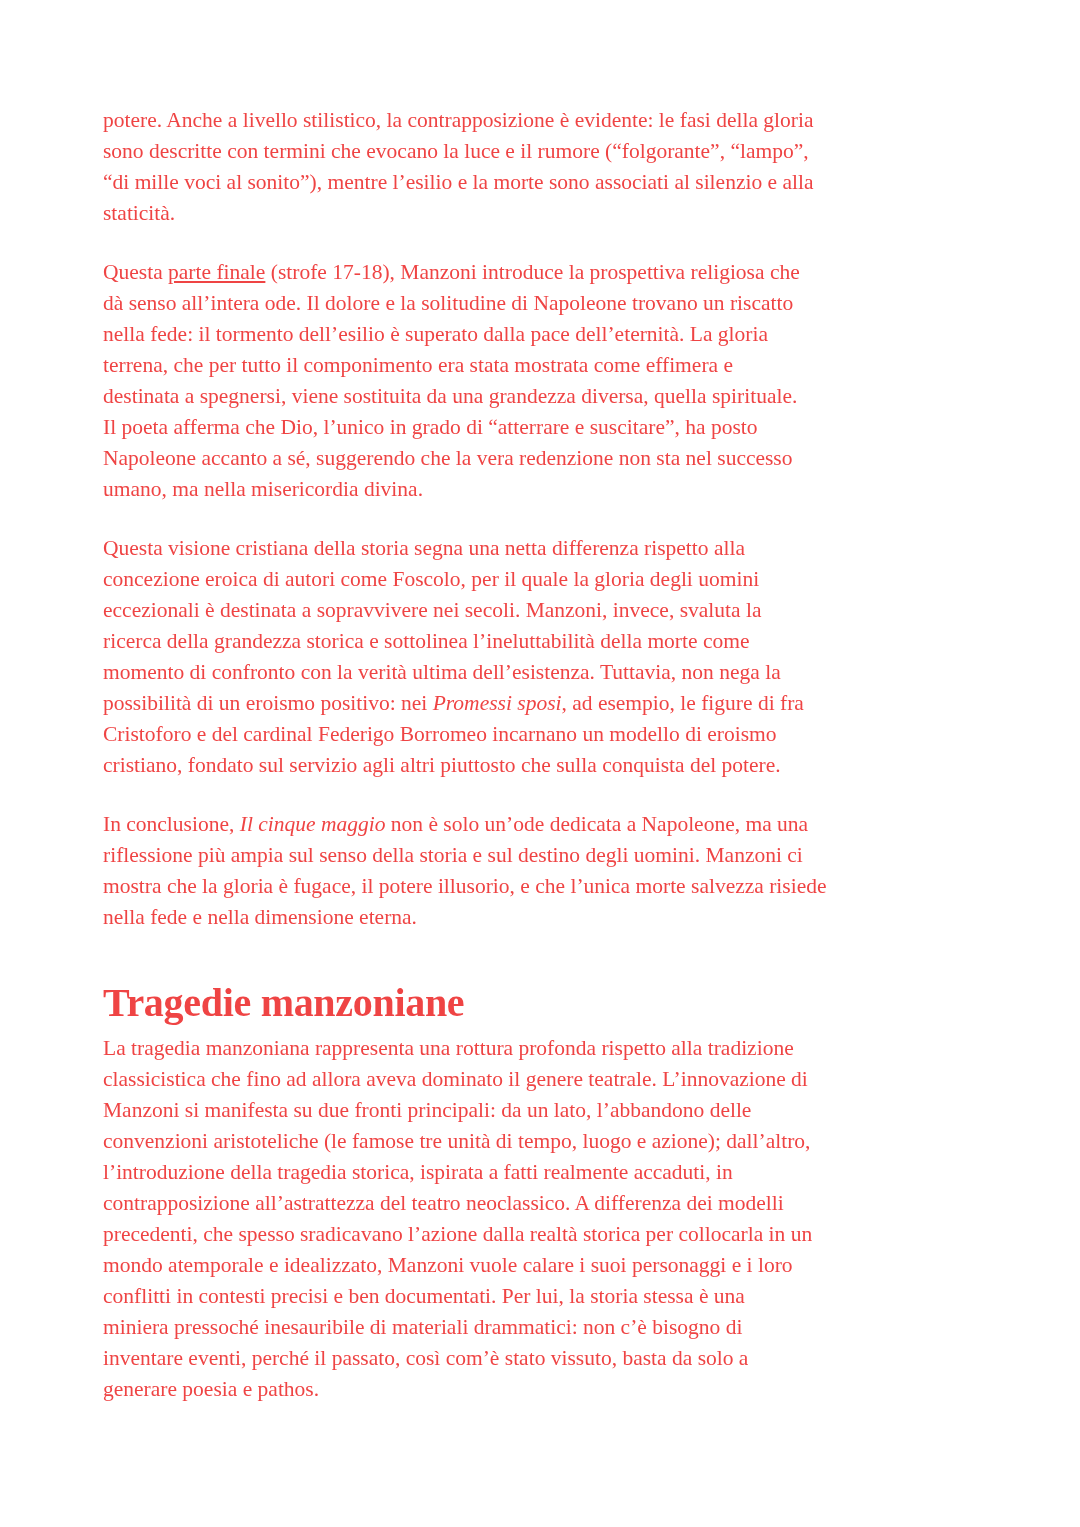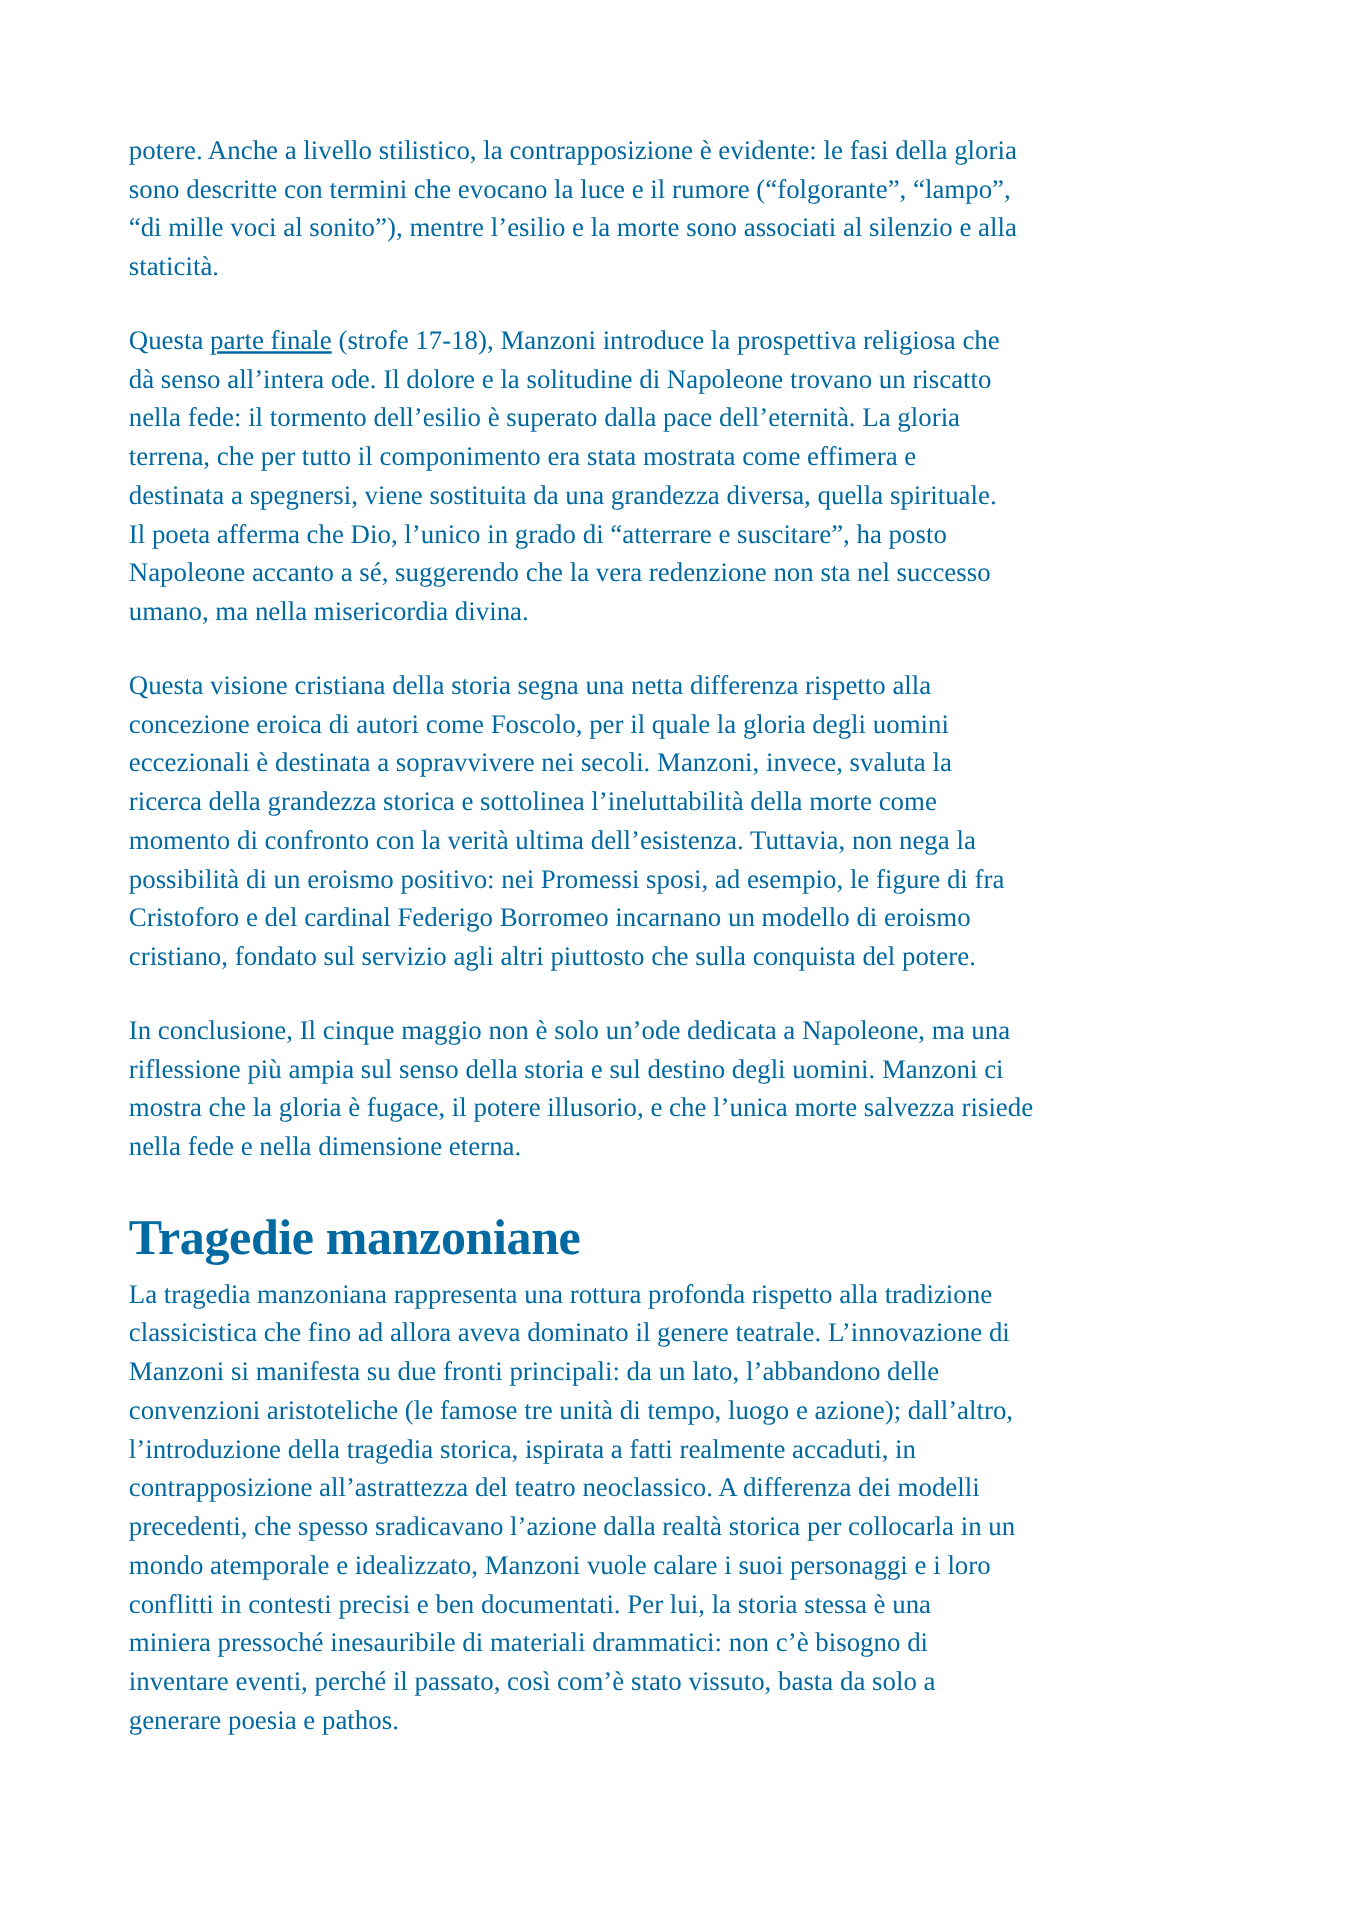--- a/index.html
+++ b/index.html
@@ -15,38 +15,38 @@
     overflow: hidden;
   }
   .content {
     position: absolute;
     left: 103px;
     top: 105px;
     width: 905px;
     font-family: "Liberation Serif", "DejaVu Serif", serif;
     font-size: 21.5px;
     line-height: 31px;
-    color: #0369a1;
+    color: #ef4444;
     white-space: pre-wrap;
   }
   .para {
     margin: 0 0 28px 0;
     white-space: pre-wrap;
   }
   .heading {
-    margin: 35px 0 8px 0;
+    margin: 48px 0 8px 0;
     font-size: 40px;
     line-height: 44px;
     font-weight: bold;
     letter-spacing: -0.3px;
     white-space: pre-wrap;
   }
   .run { }
   .run-bold { font-weight: normal; }
-  .run-italic { }
+  .run-italic { font-style: italic; }
   .run-underline { text-decoration: underline; text-underline-offset: 2px; }
 </style>
 </head>
 <body>
 
 <div class="page">
   <div class="content" id="document-content"><p class="para"><span class="run">potere. Anche a livello stilistico, la contrapposizione è evidente: le fasi della gloria
 sono descritte con termini che evocano la luce e il rumore (“folgorante”, “lampo”,
 “di mille voci al sonito”), mentre l’esilio e la morte sono associati al silenzio e alla
 staticità.</span></p><p class="para"><span class="run">Questa </span><span class="run run-underline">parte finale</span><span class="run"> (strofe 17-18), Manzoni introduce la </span><span class="run run-bold">prospettiva religiosa</span><span class="run"> che

